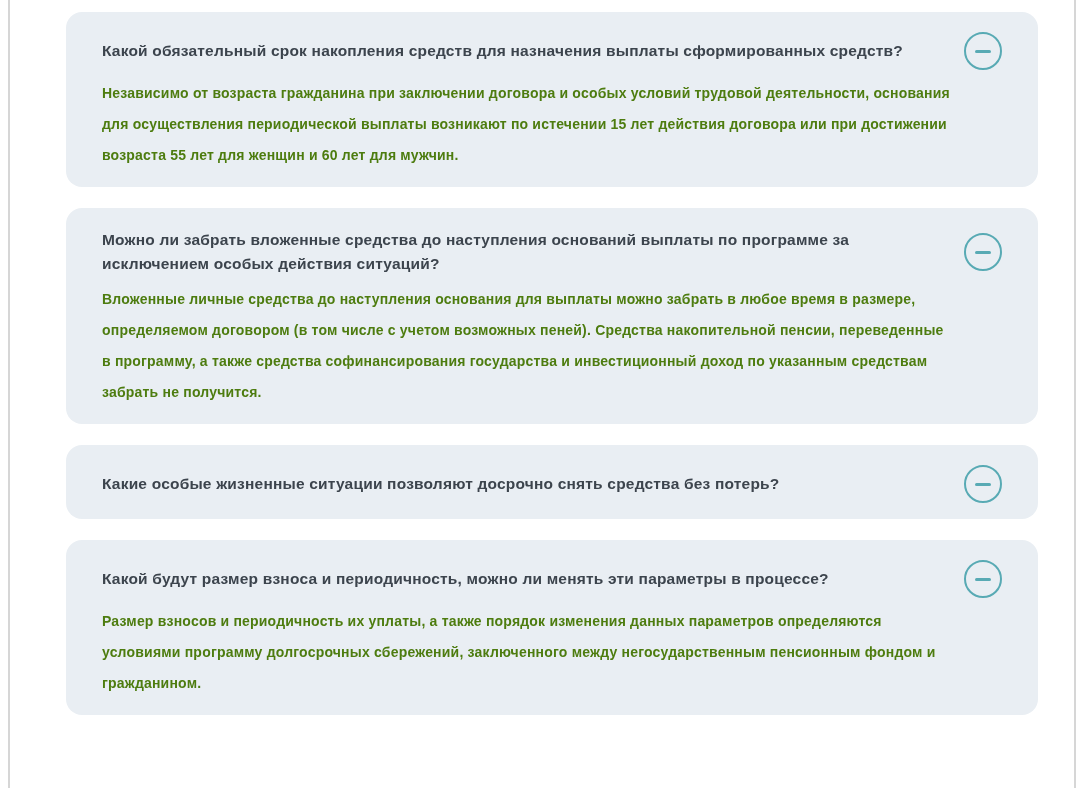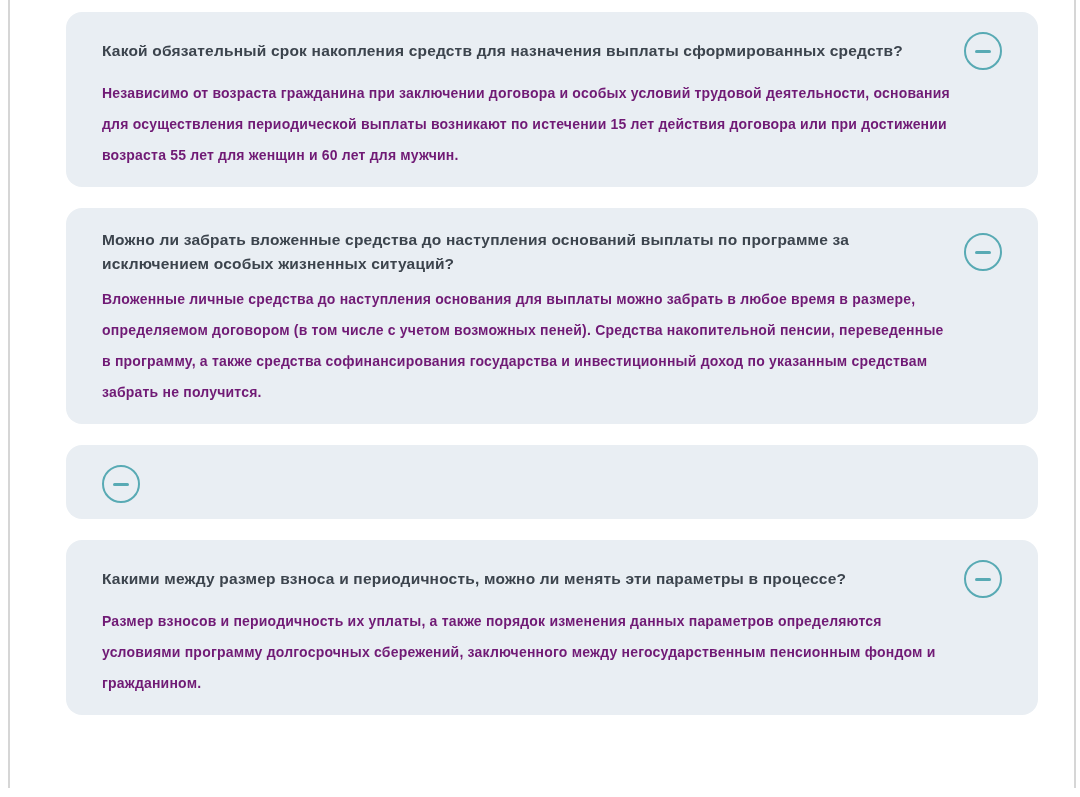--- a/index.html
+++ b/index.html
@@ -60,21 +60,21 @@
     display: block;
     width: 16px; height: 3px;
     border-radius: 2px;
     background: #58aab4;
   }
 
   .card-body {
     margin-top: 8px;
     font-size: 14px;
     font-weight: bold;
-    color: #701a75;
+    color: #4d7c0f;
     line-height: 31px;
     letter-spacing: 0.2px;
     max-width: 852px;
   }
 </style>
 </head>
 <body>
 
 <div class="page">
 
@@ -88,39 +88,40 @@
         <h3 class="card-title">Какой обязательный срок накопления средств для назначения выплаты сформированных средств?</h3>
         <button class="collapse-btn" aria-label="Свернуть">
           <span class="minus-icon"></span>
         </button>
       </div>
       <p class="card-body">Независимо от возраста гражданина при заключении договора и особых условий трудовой деятельности, основания для осуществления периодической выплаты возникают по истечении 15 лет действия договора или при достижении возраста 55 лет для женщин и 60 лет для мужчин.</p>
     </section>
 
     <section class="card">
       <div class="card-header">
-        <h3 class="card-title">Можно ли забрать вложенные средства до наступления оснований выплаты по программе за исключением особых жизненных ситуаций?</h3>
+        <h3 class="card-title">Можно ли забрать вложенные средства до наступления оснований выплаты по программе за исключением особых действия ситуаций?</h3>
         <button class="collapse-btn" aria-label="Свернуть">
           <span class="minus-icon"></span>
         </button>
       </div>
       <p class="card-body">Вложенные личные средства до наступления основания для выплаты можно забрать в любое время в размере, определяемом договором (в том числе с учетом возможных пеней). Средства накопительной пенсии, переведенные в программу, а также средства софинансирования государства и инвестиционный доход по указанным средствам забрать не получится.</p>
     </section>
 
     <section class="card">
       <div class="card-header">
+        <h3 class="card-title">Какие особые жизненные ситуации позволяют досрочно снять средства без потерь?</h3>
         <button class="collapse-btn" aria-label="Свернуть">
           <span class="minus-icon"></span>
         </button>
       </div>
     </section>
 
     <section class="card">
       <div class="card-header">
-        <h3 class="card-title">Какими между размер взноса и периодичность, можно ли менять эти параметры в процессе?</h3>
+        <h3 class="card-title">Какой будут размер взноса и периодичность, можно ли менять эти параметры в процессе?</h3>
         <button class="collapse-btn" aria-label="Свернуть">
           <span class="minus-icon"></span>
         </button>
       </div>
       <p class="card-body">Размер взносов и периодичность их уплаты, а также порядок изменения данных параметров определяются условиями программу долгосрочных сбережений, заключенного между негосударственным пенсионным фондом и гражданином.</p>
     </section>
 
   </div>
 </div>
 

